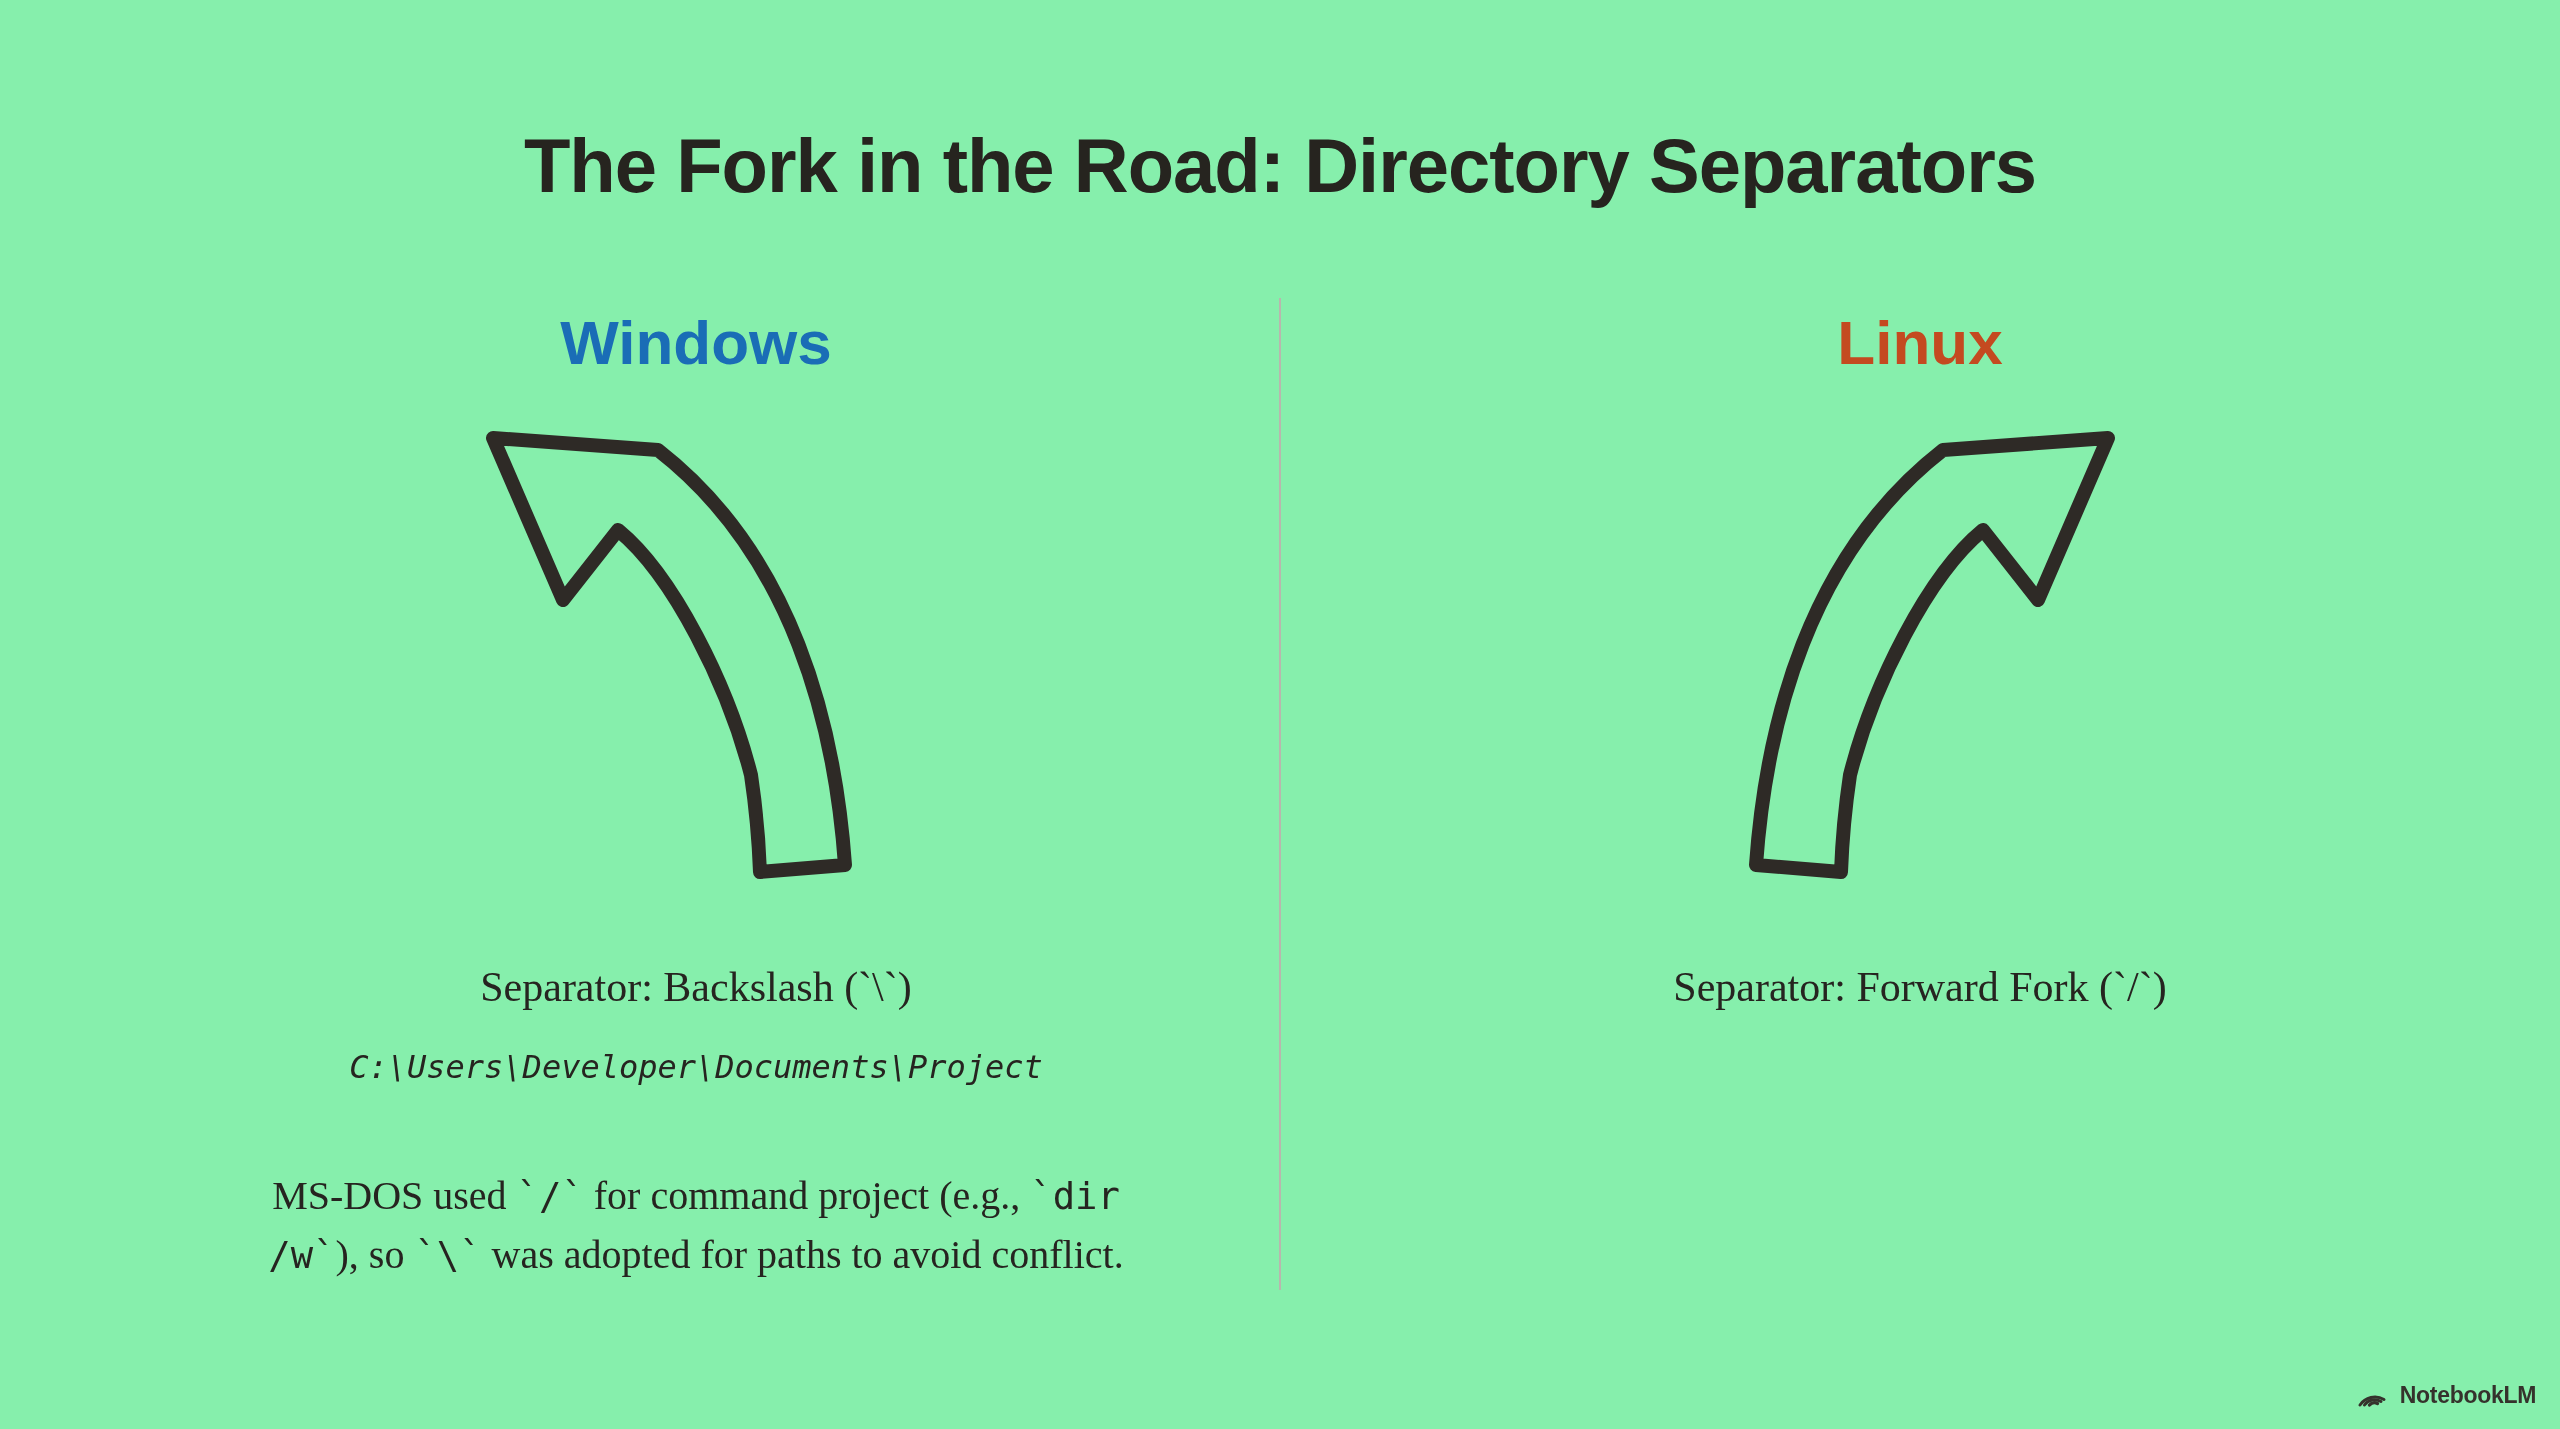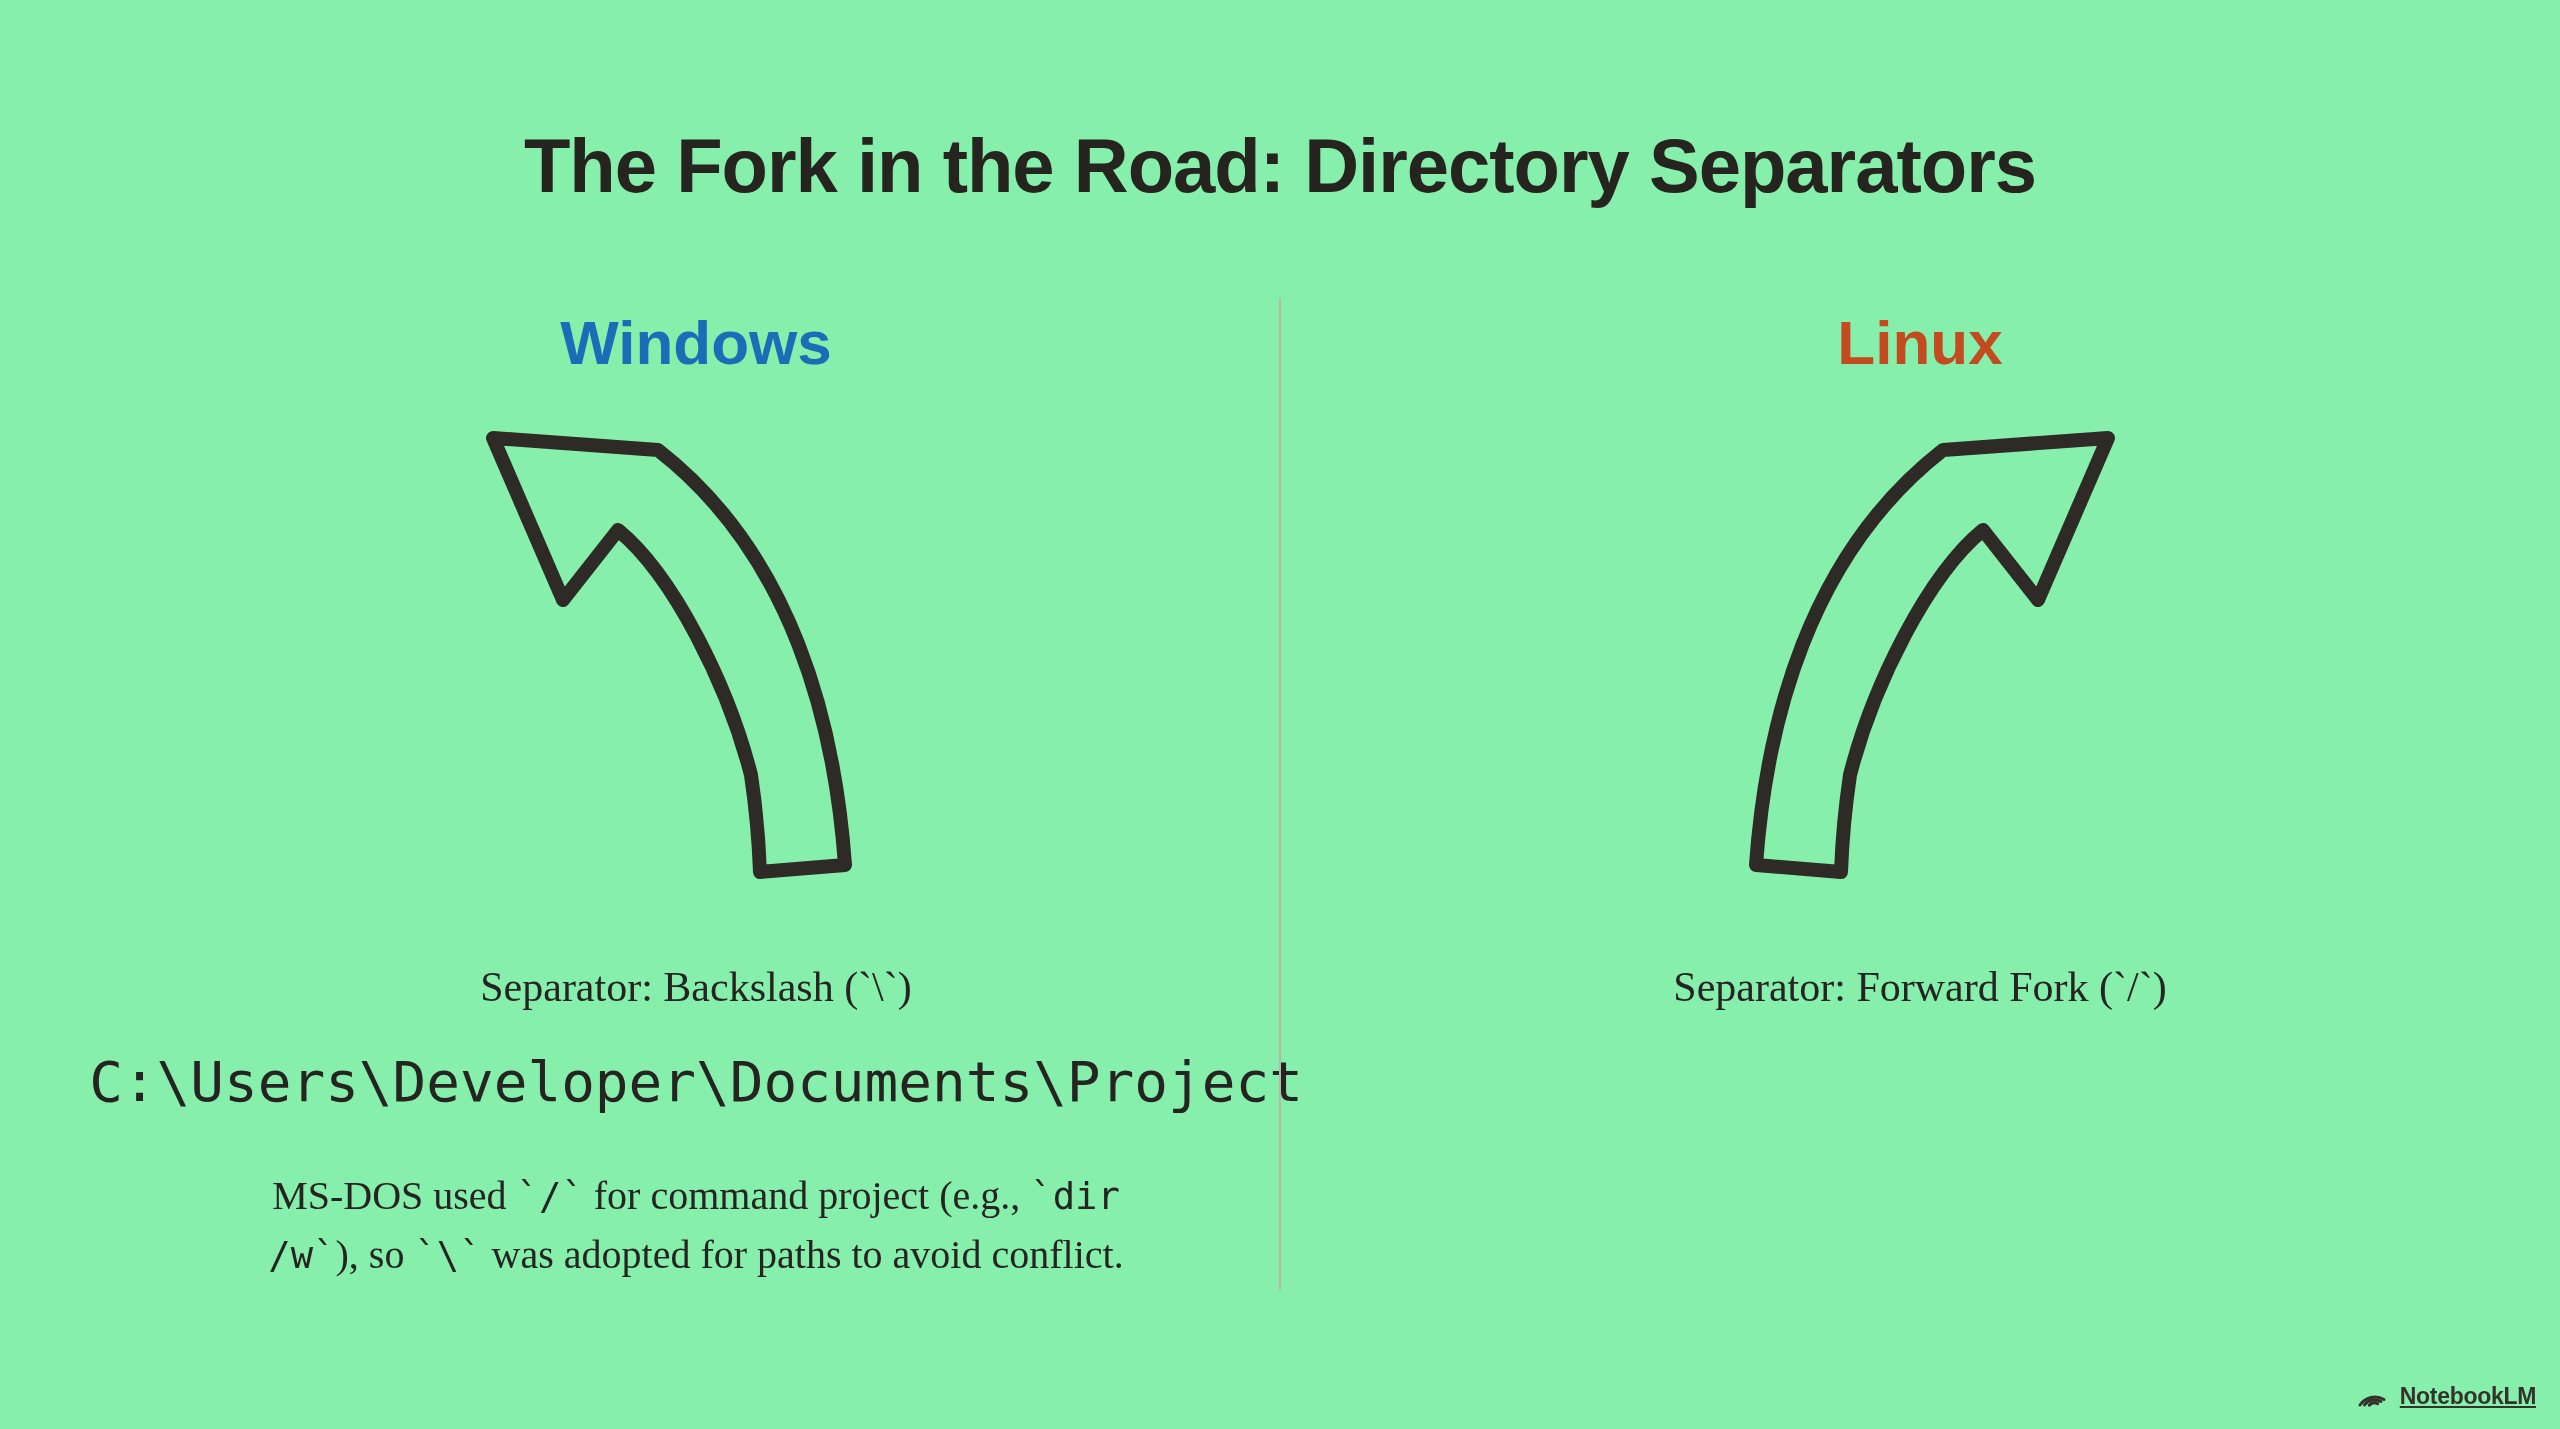--- a/index.html
+++ b/index.html
@@ -63,23 +63,24 @@
   .sep-line {
     top: 962px;
     font-family: "Liberation Serif", serif;
     font-size: 42px;
     line-height: 1.2;
     color: #262420;
   }
   .path-line {
     top: 1048px;
     font-family: "DejaVu Sans Mono", monospace;
-    font-size: 56px;
+    font-size: 32px;
     line-height: 1.2;
     color: #262420;
+    font-style: italic;
   }
   .note {
     top: 1166px;
     font-family: "Liberation Serif", serif;
     font-size: 40px;
     line-height: 1.48;
     color: #262420;
   }
   .note .mono {
     font-family: "DejaVu Sans Mono", monospace;
@@ -91,24 +92,23 @@
     top: 298px;
     width: 2px;
     height: 992px;
     background: #b9b6ae;
   }
   .brand {
     position: absolute;
     right: 24px;
     top: 1384px;
     display: flex;
-    align-items: center;
+    align-items: flex-start;
     gap: 13px;
     color: #35322c;
-    text-decoration: underline;
   }
   .brand .label {
     font-size: 23px;
     font-weight: 700;
     letter-spacing: -0.3px;
     line-height: 1;
   }
   .brand svg { display: block; }
 </style>
 </head>

